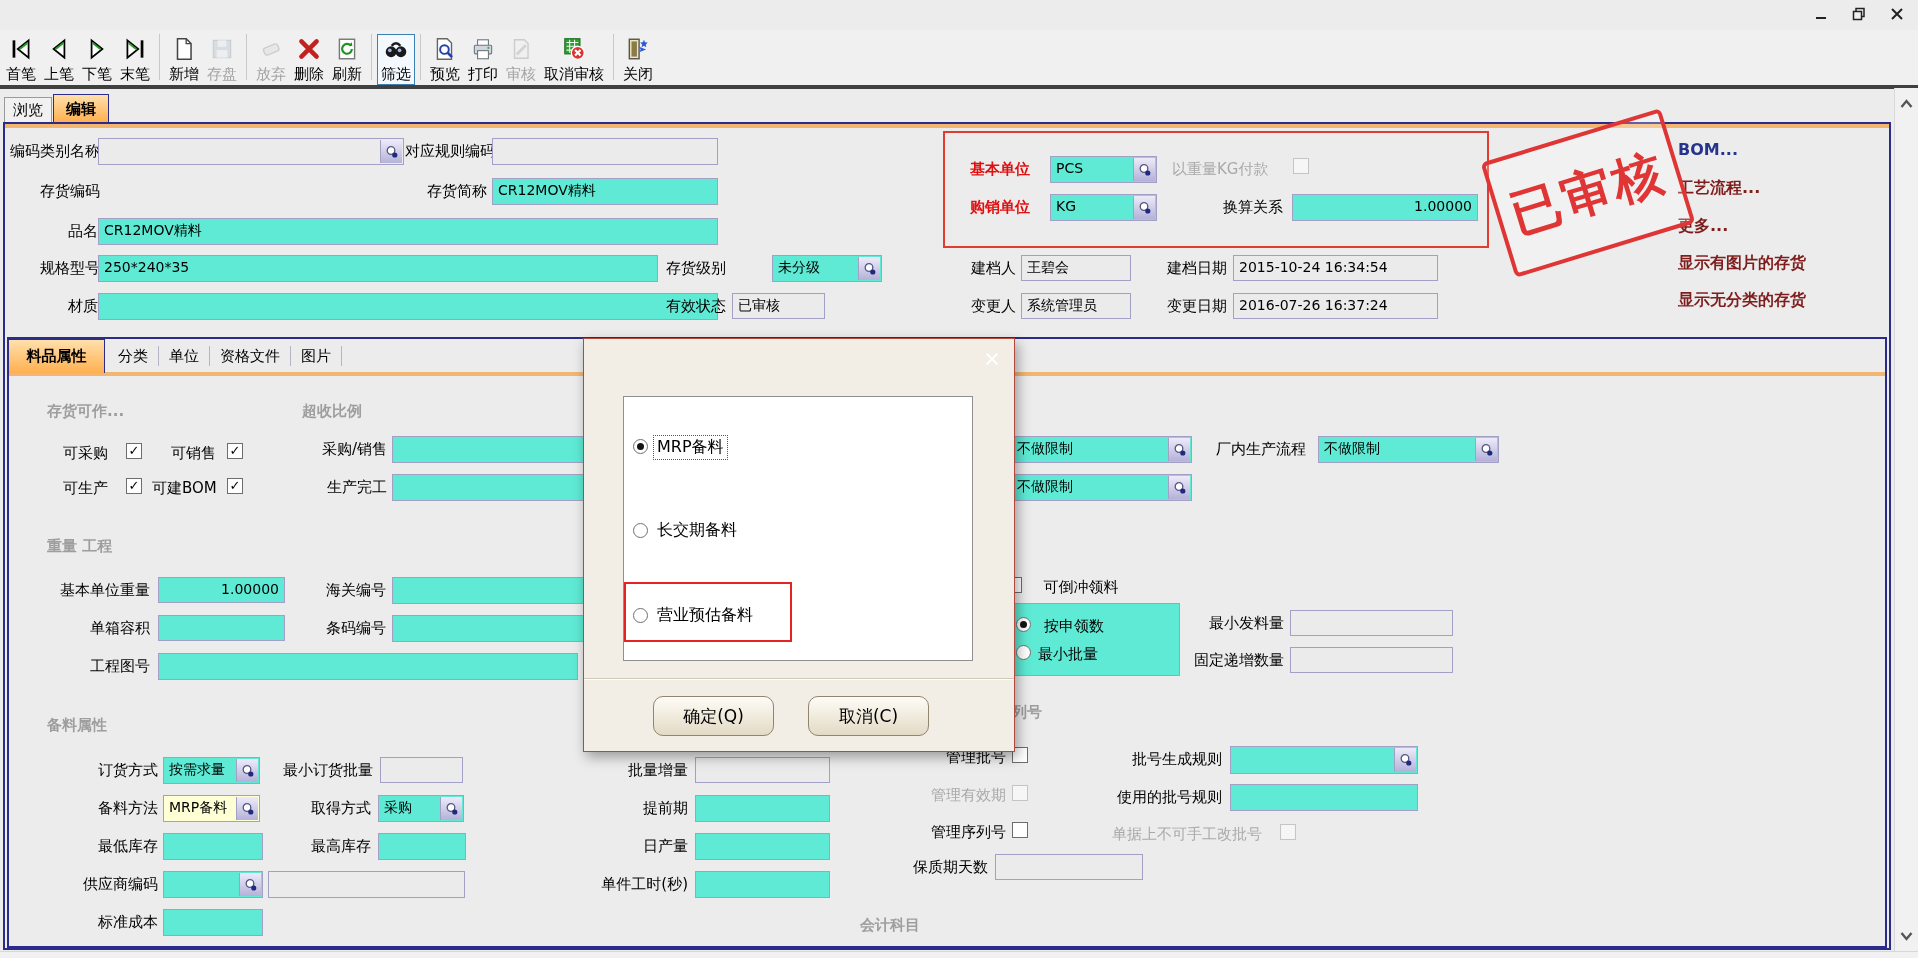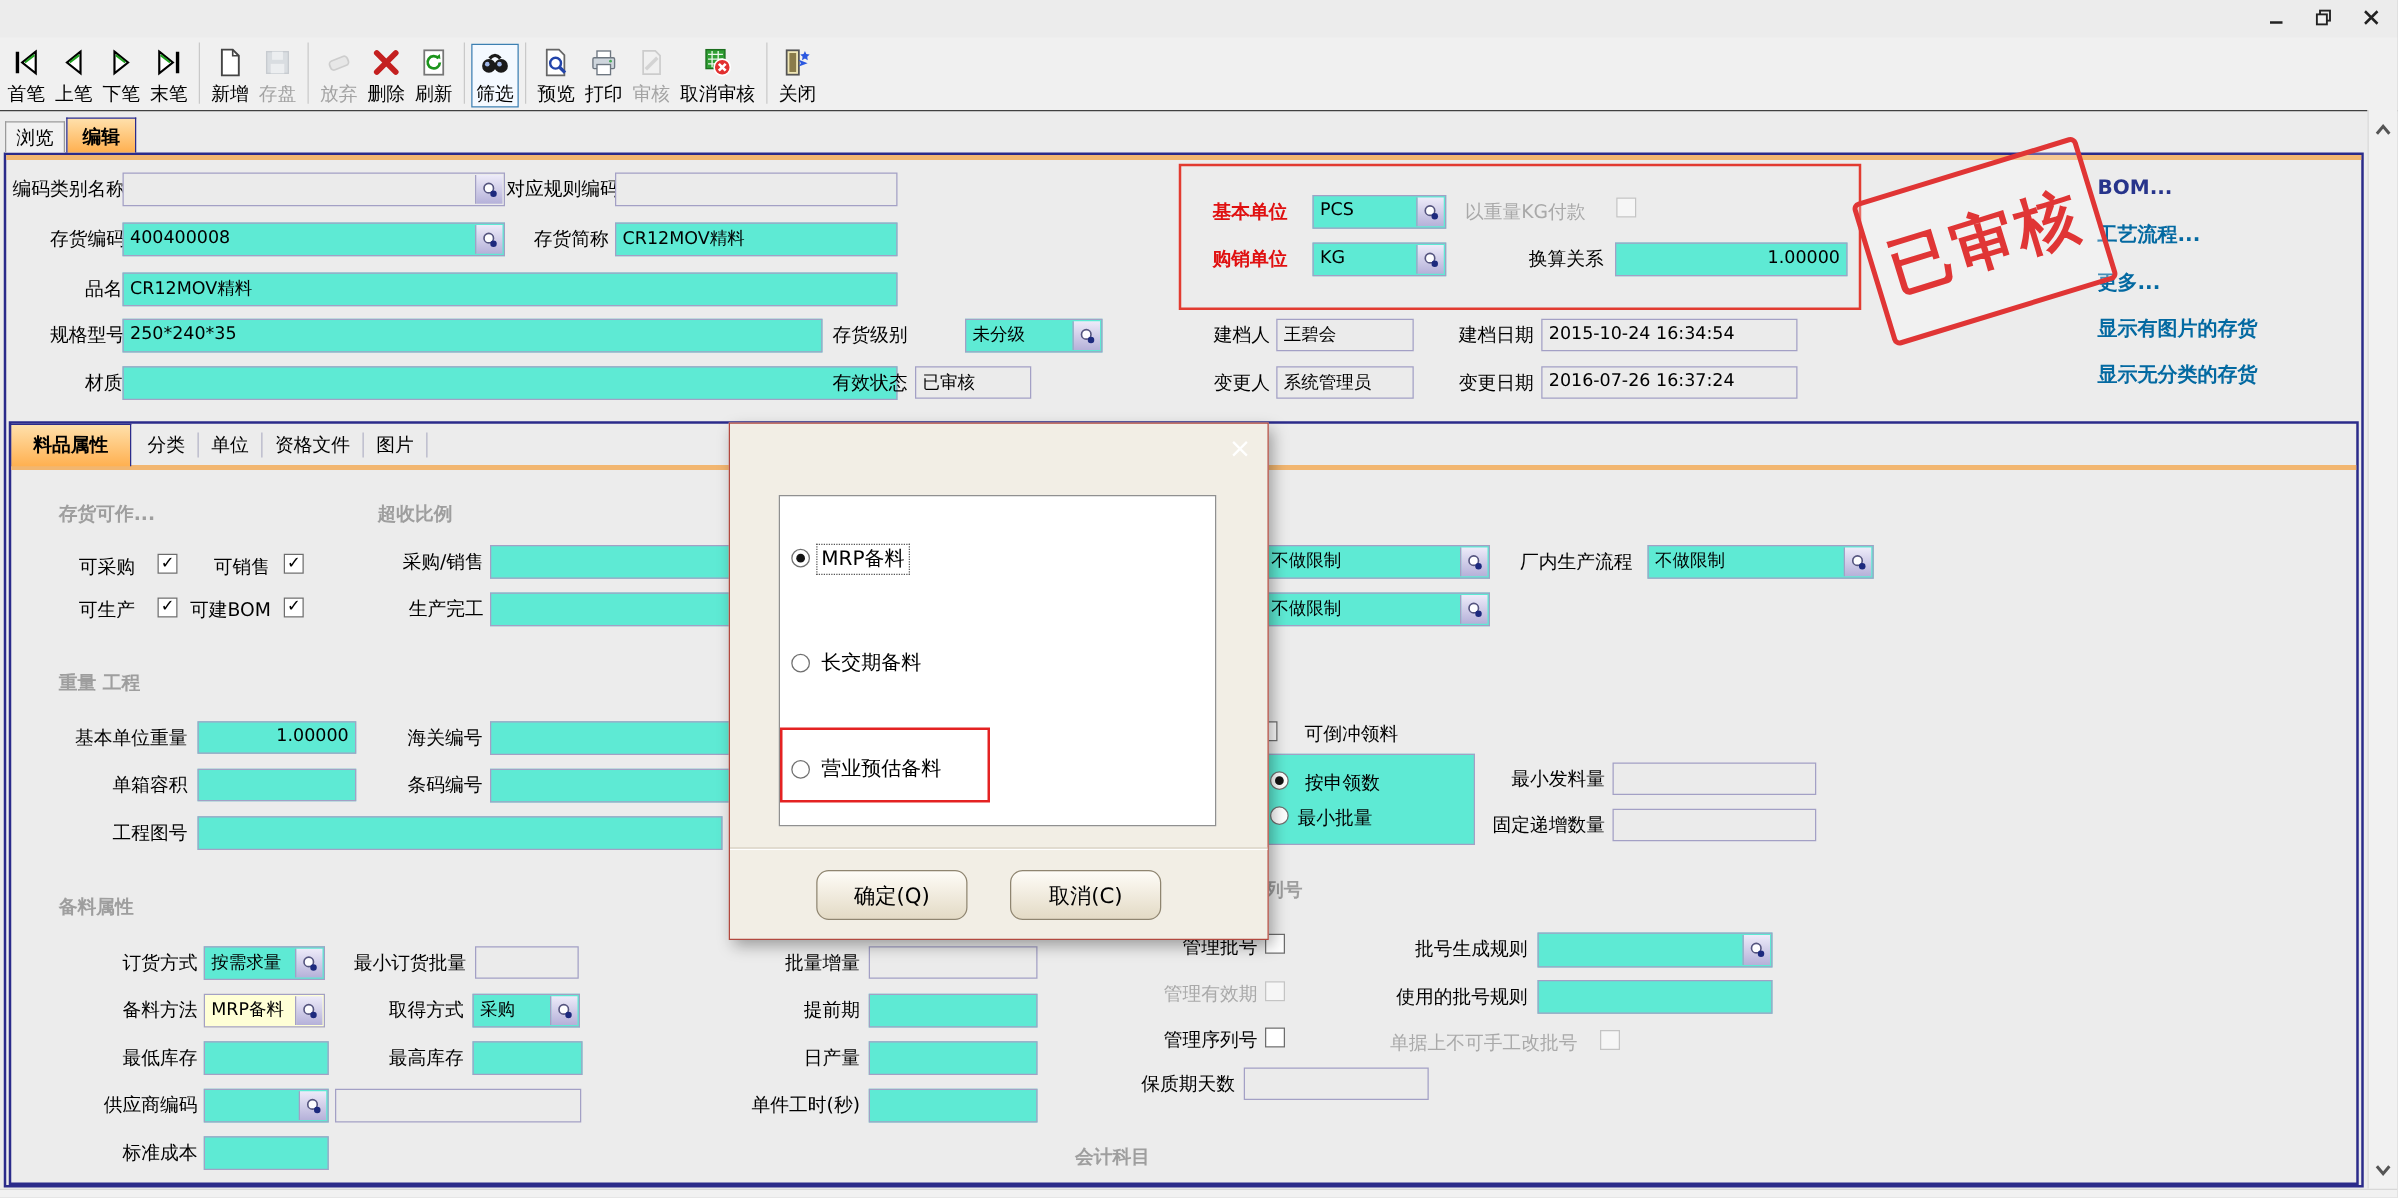--- a/index.html
+++ b/index.html
@@ -5,22 +5,22 @@
   html,body{margin:0;padding:0;background:#d8d8d8}
   #root{position:relative;width:1918px;height:958px;background:#ececec;
         font-family:"DejaVu Sans","Liberation Sans",sans-serif;font-size:15px;color:#000;overflow:hidden}
   
   .menubar{position:absolute;left:0;top:0;width:100%;height:30px;background:#f0f0f0;
            display:flex;align-items:center;border-bottom:1px solid #e3e3e3;box-sizing:border-box}
   .menu{padding:3px 11px;cursor:default;white-space:nowrap}
   .winctl{position:absolute;top:2px;right:8px;display:flex;gap:12px;z-index:20}
   .winbtn{width:26px;height:24px;display:flex;align-items:center;justify-content:center}
   .toolbar{position:absolute;left:0;top:30px;width:100%;height:59px;background:#f0f0f0;
-           display:flex;align-items:center;padding:3px 0 0 2px;box-sizing:border-box;
-           border-bottom:1px solid #404040}
+           display:flex;align-items:flex-end;padding:3px 0 0 2px;box-sizing:border-box;
+           border-bottom:4px solid #404040}
   .tbtn{display:flex;flex-direction:column;align-items:center;padding:1px 3px;border:1px solid transparent}
   .tbtn .cap{font-size:15px;line-height:1.15;white-space:nowrap}
   .tbtn.disabled .cap{color:#a3a3a3}
   .tbtn.disabled svg{opacity:.4}
   .tbtn.selected{border:1px solid #3c7fb1;background:#f4f9ff}
   .tsep{width:1px;align-self:stretch;background:#c9c9c9;margin:1px 5px 5px 5px}
   
   .tab{position:absolute;box-sizing:border-box;text-align:center;z-index:3}
   .tab.active{background:linear-gradient(#ffe0ab,#ffb050);border:1px solid #2b2b8a;border-bottom:none;font-weight:bold}
   .tab.plain{background:#f1f1f1;border:1px solid #9a9a9a;border-bottom:none}
@@ -43,21 +43,21 @@
       background:linear-gradient(180deg,#edebf9,#b5b1d9);border-left:1px solid #a3a0c5;
       display:flex;align-items:center;justify-content:center}
   .cb{position:absolute;width:16px;height:16px;background:#fff;border:1px solid #6d6d6d;
       box-sizing:border-box;font-size:13px;line-height:13px;text-align:center}
   .cb.dis{border-color:#c4c4c4;background:#f6f6f6}
   .cb.on::before{content:"✓";font-weight:bold}
   .radio{position:absolute;width:15px;height:15px;border:1px solid #707070;border-radius:50%;
          background:#fff;box-sizing:border-box}
   .radio.on::before{content:"";position:absolute;left:3px;top:3px;width:7px;height:7px;border-radius:50%;background:#141414}
   .redbox{position:absolute;border:2px solid #e23b30;box-sizing:border-box;z-index:8;pointer-events:none}
-  .link{position:absolute;font-weight:bold;color:#0369a1;white-space:nowrap;font-size:16px;cursor:pointer}
+  .link{position:absolute;font-weight:bold;color:#7f1d1d;white-space:nowrap;font-size:16px;cursor:pointer}
   .link.navy{color:#27348b}
   .stamp{position:absolute;left:1494px;top:133px;width:180px;height:112px;border:4px solid #e03535;
          border-radius:6px;transform:rotate(-17deg);display:flex;align-items:center;justify-content:center;
          color:#e03535;font-size:50px;font-weight:bold;letter-spacing:3px;z-index:9;background:rgba(255,255,255,.25)}
   
   .dlg{position:absolute;left:583px;top:338px;width:430px;height:412px;background:#f2eee5;
        border:1px solid #b2493f;box-shadow:3px 5px 12px rgba(0,0,0,.35);z-index:60}
   .dlg-title{position:absolute;left:0;top:0;right:0;height:40px;background:#c9252e;color:#fff;
              font-size:17px;display:flex;align-items:center;padding-left:13px;box-sizing:border-box}
   .dlg-close{position:absolute;right:10px;top:8px;width:24px;height:24px;display:flex;align-items:center;justify-content:center}
@@ -232,26 +232,20 @@
   <div class="fld ro haslk" style="left:98px;top:138px;width:306px;height:27px"><span></span><span class="lk">
         <svg width="14" height="14" viewBox="0 0 14 14">
           <circle cx="6" cy="5.5" r="3.8" fill="#fdfdff" stroke="#55557f" stroke-width="1.3"></circle>
           <circle cx="9.8" cy="10" r="2.6" fill="#1d2a7e"></circle>
         </svg>
       </span></div>
   <div class="lbl" style="left:405px;top:142px;width:82px">对应规则编码</div>
   <div class="fld ro" style="left:492px;top:138px;width:226px;height:27px"></div>
 
   <div class="lbl" style="left:40px;top:182px;width:58px">存货编码</div>
-  <div class="fld haslk" style="left:98px;top:178px;width:306px;height:27px"><span>400400008</span><span class="lk">
-        <svg width="14" height="14" viewBox="0 0 14 14">
-          <circle cx="6" cy="5.5" r="3.8" fill="#fdfdff" stroke="#55557f" stroke-width="1.3"></circle>
-          <circle cx="9.8" cy="10" r="2.6" fill="#1d2a7e"></circle>
-        </svg>
-      </span></div>
   <div class="lbl" style="left:427px;top:182px;width:60px">存货简称</div>
   <div class="fld" style="left:492px;top:178px;width:226px;height:27px">CR12MOV精料</div>
 
   <div class="lbl" style="left:63px;top:222px;width:35px">品名</div>
   <div class="fld" style="left:98px;top:218px;width:620px;height:27px">CR12MOV精料</div>
 
   <div class="lbl" style="left:40px;top:259px;width:58px">规格型号</div>
   <div class="fld" style="left:98px;top:255px;width:560px;height:27px">250*240*35</div>
   <div class="lbl" style="left:666px;top:259px;width:60px">存货级别</div>
   <div class="fld haslk" style="left:772px;top:255px;width:110px;height:27px"><span>未分级</span><span class="lk">

